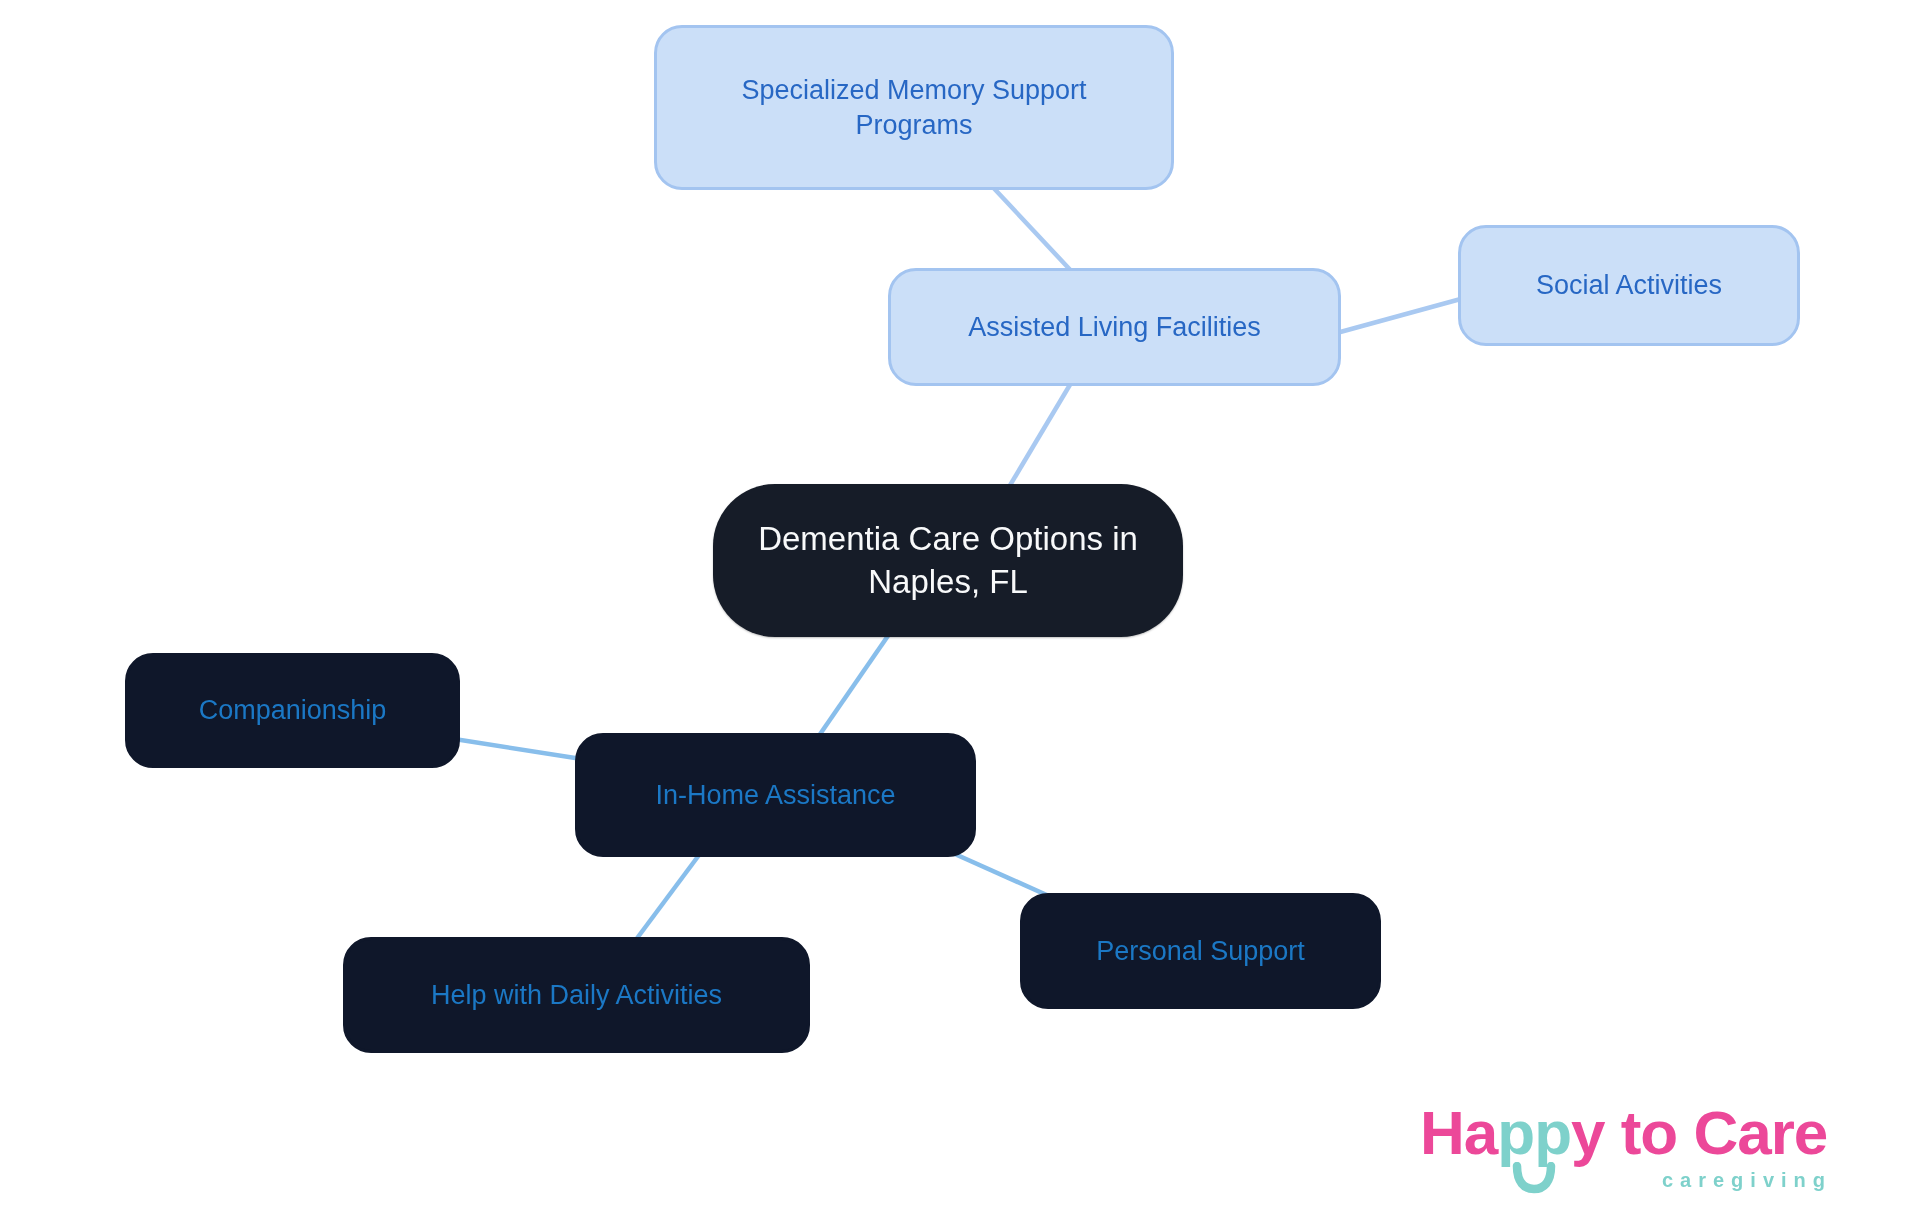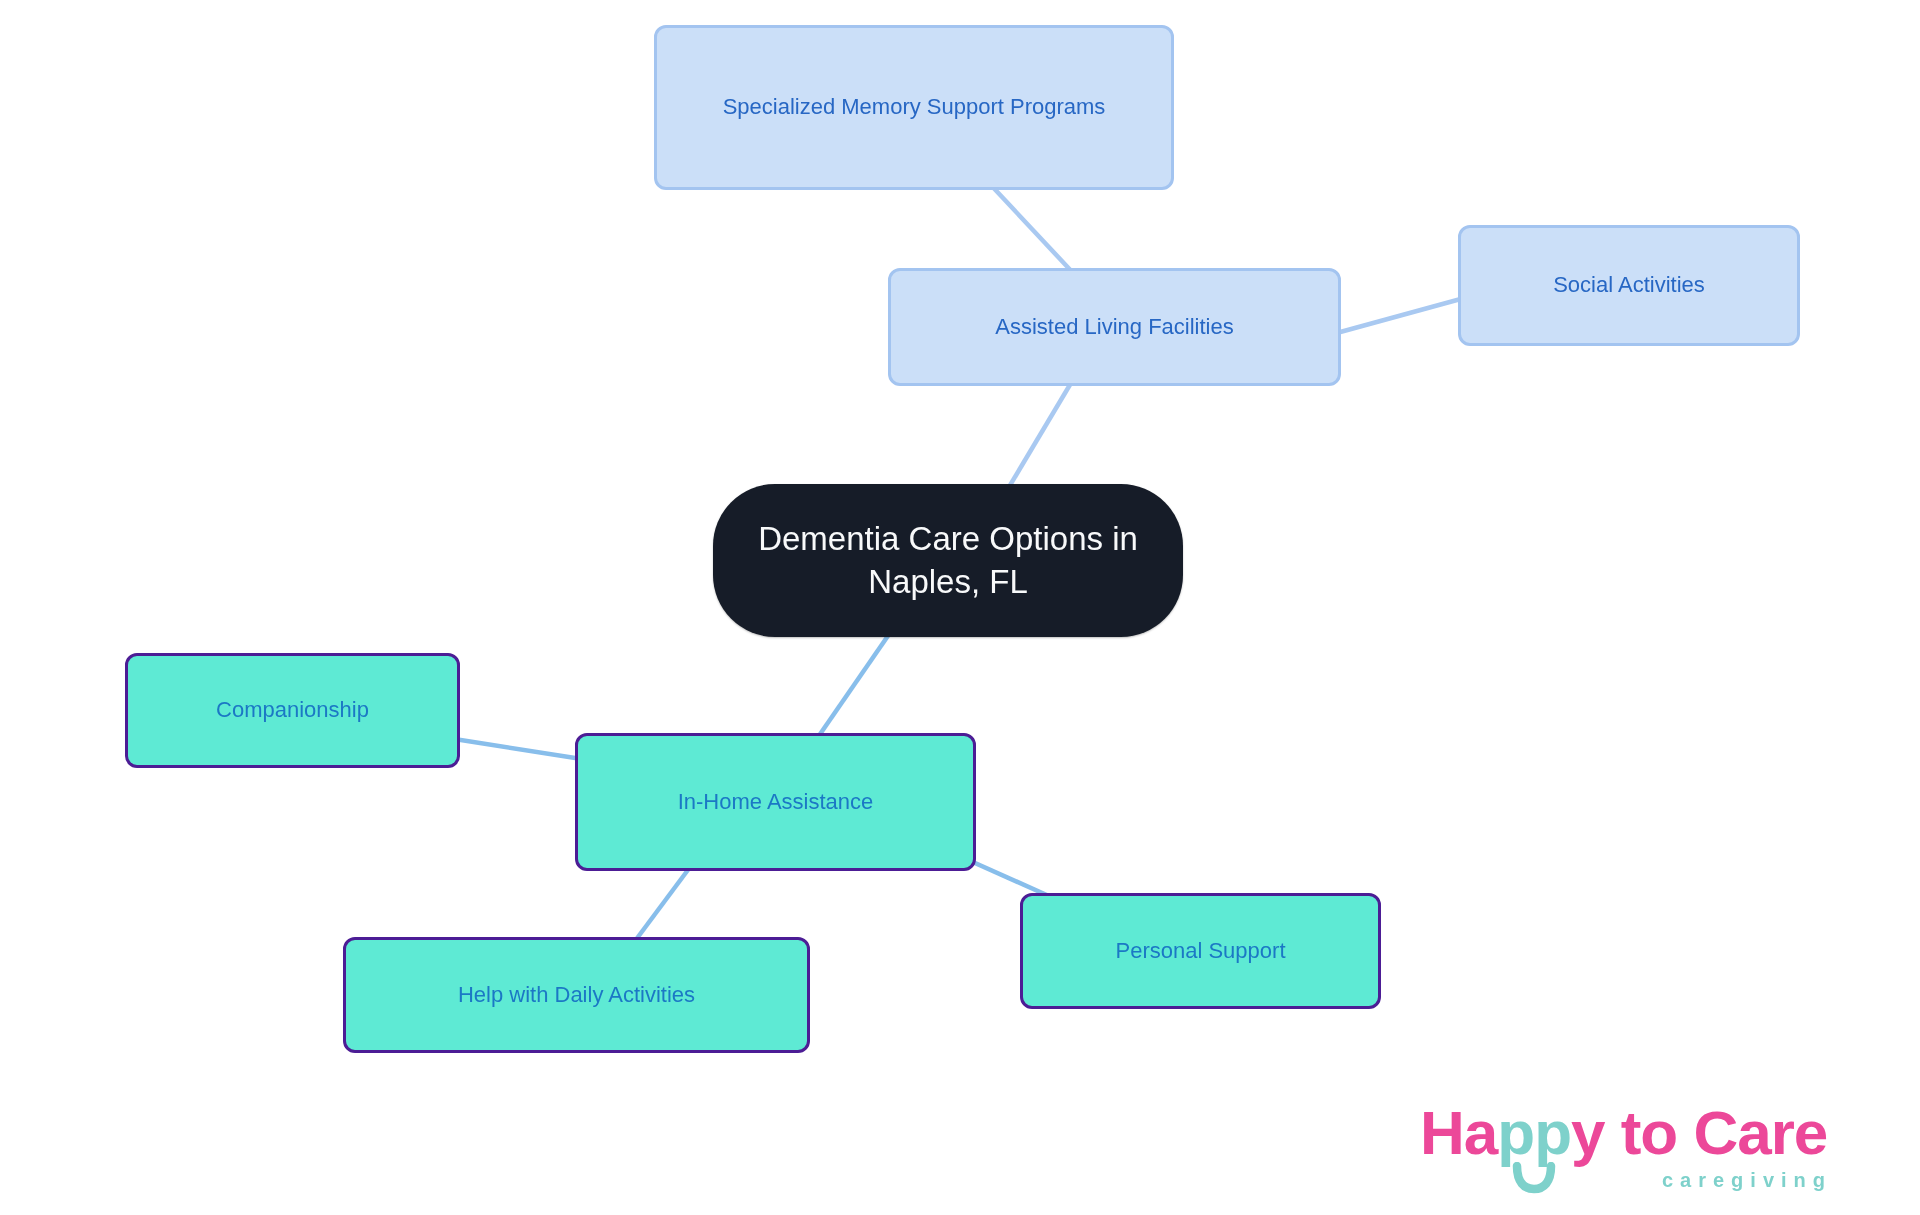--- a/index.html
+++ b/index.html
@@ -23,34 +23,34 @@
   }
   .edge-b1 { stroke: #A9C9F1; stroke-width: 4.5; }
   .edge-b2 { stroke: #88BEEB; stroke-width: 4.5; }
   .node {
     position: absolute;
     z-index: 2;
     display: flex;
     align-items: center;
     justify-content: center;
     text-align: center;
-    border-radius: 12px;
-    font-size: 22px;
+    border-radius: 28px;
+    font-size: 27px;
     line-height: 1.28;
     box-sizing: border-box;
     cursor: pointer;
   }
   .branch1 {
     background: #CBDFF8;
     border: 3px solid #A3C4F0;
     color: #2767C4;
   }
   .branch2 {
-    background: #5eead4;
-    border: 3px solid #4c1d95;
+    background: #0f172a;
+    border: 3px solid #0f172a;
     color: #1B78C5;
   }
   .root-node {
     background: #161C28;
     color: #F8F9FA;
     border: none;
     border-radius: 62px;
     box-shadow: 0 1px 2px rgba(0,0,0,0.25);
   }
   .node .label {
@@ -119,21 +119,21 @@
   </div>
 
   <div class="node root-node" style="left:713px; top:484px; width:470px; height:153px; font-size:33px;">
     <span class="label" style="padding:0 22px;">Dementia Care Options in Naples, FL</span>
   </div>
 
   <div class="node branch2" style="left:125px; top:653px; width:335px; height:115px;">
     <span class="label">Companionship</span>
   </div>
 
-  <div class="node branch2" style="left:575px; top:733px; width:401px; height:138px;text-align:center;">
+  <div class="node branch2" style="left:575px; top:733px; width:401px; height:124px;text-align:center;">
     <span class="label">In-Home Assistance</span>
   </div>
 
   <div class="node branch2" style="left:1020px; top:893px; width:361px; height:116px;">
     <span class="label">Personal Support</span>
   </div>
 
   <div class="node branch2" style="left:343px; top:937px; width:467px; height:116px;">
     <span class="label">Help with Daily Activities</span>
   </div>

